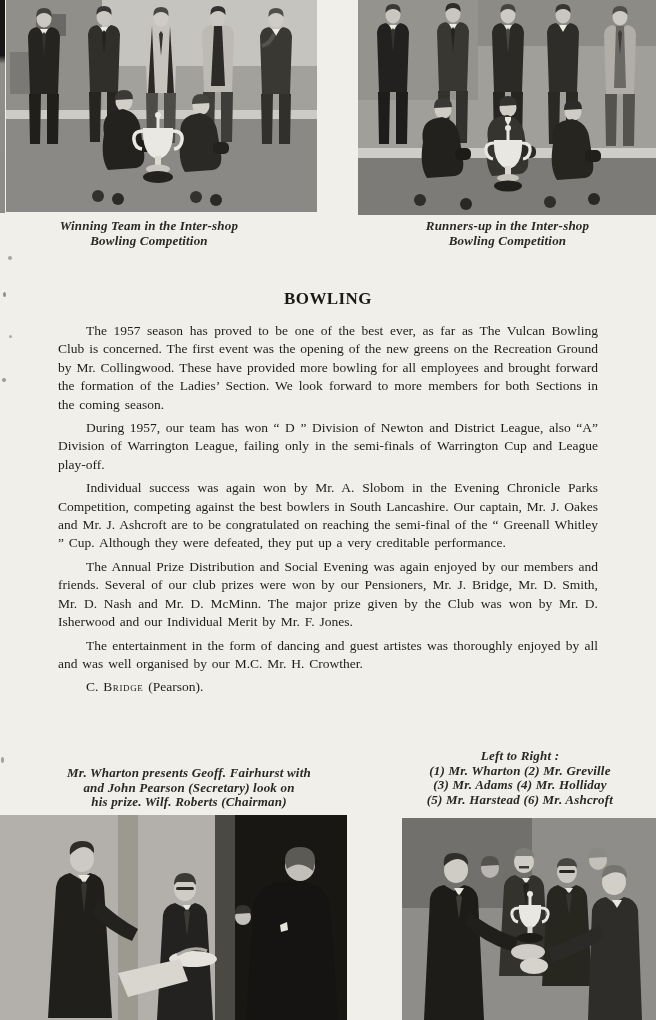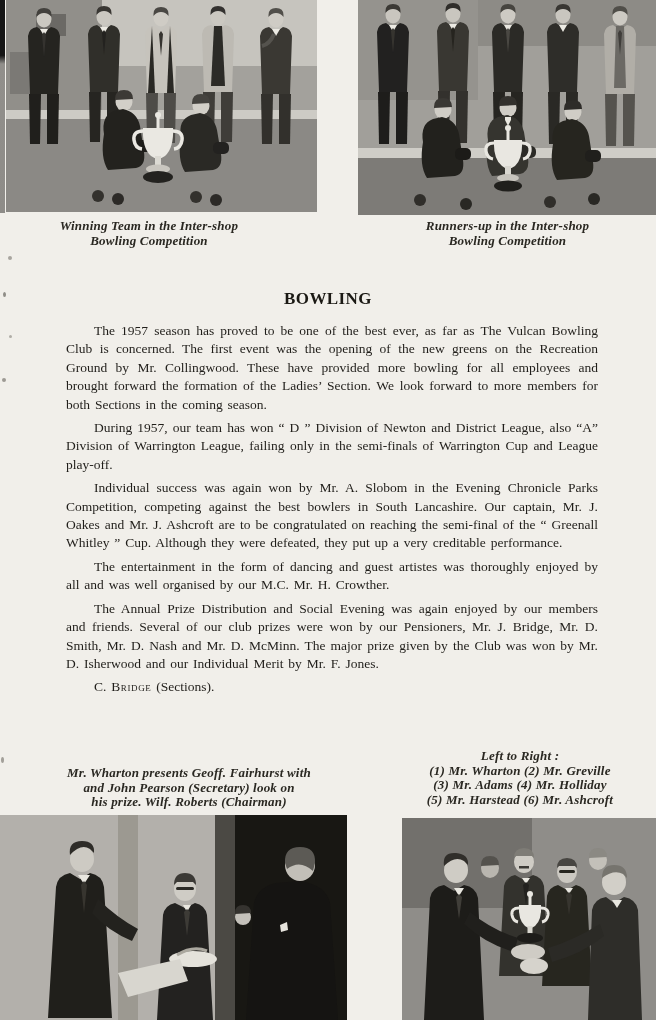--- a/index.html
+++ b/index.html
@@ -20,21 +20,21 @@
   }
   .caption div{white-space:nowrap;}
   .article{
     position:absolute;left:58px;top:289px;width:540px;
   }
   .article h1{
     margin:0 0 13px 0;font-size:17px;font-weight:700;
     letter-spacing:.4px;color:#1b1914;text-align:center;
   }
   .article p{
-    margin:0 0 5px 8px;font-size:13.5px;line-height:18.4px;
+    margin:0 0 5px 0;font-size:13.5px;line-height:18.4px;
     text-align:justify;text-indent:28px;word-spacing:1.5px;font-family:Liberation Serif, serif;
   }
   .signature{
     margin:2px -28px 0 0;font-size:13.5px;text-align:right;
     word-spacing:1px;
   }
   .signature .sc{font-variant:small-caps;letter-spacing:.6px;}
   .artifact{position:absolute;border-radius:50%;}
   .edge-sliver{
     position:absolute;left:0;top:0;width:5px;height:213px;
@@ -232,23 +232,23 @@
   <div class="caption" style="left:365px;top:219px;width:285px;font-style:italic;">
     <div>Runners-up in the Inter-shop</div>
     <div>Bowling Competition</div>
   </div>
 
   <div class="article">
     <h1>BOWLING</h1>
     <p>The 1957 season has proved to be one of the best ever, as far as The Vulcan Bowling Club is concerned.  The first event was the opening of the new greens on the Recreation Ground by Mr. Collingwood.  These have provided more bowling for all employees and brought forward the formation of the Ladies’ Section.  We look forward to more members for both Sections in the coming season.</p>
     <p>During 1957, our team has won “ D ” Division of Newton and District League, also “A” Division of Warrington League, failing only in the semi-finals of Warrington Cup and League play-off.</p>
     <p>Individual success was again won by Mr. A. Slobom in the Evening Chronicle Parks Competition, competing against the best bowlers in South Lancashire.  Our captain, Mr. J. Oakes and Mr. J. Ashcroft are to be congratulated on reaching the semi-final of the “ Greenall Whitley ” Cup.  Although they were defeated, they put up a very creditable performance.</p>
+    <p>The Annual Prize Distribution and Social Evening was again enjoyed by our members and friends.  Several of our club prizes were won by our Pensioners, Mr. J. Bridge, Mr. D. Smith, Mr. D. Nash and Mr. D. McMinn.  The major prize given by the Club was won by Mr. D. Isherwood and our Individual Merit by Mr. F. Jones.</p>
     <p>The entertainment in the form of dancing and guest artistes was thoroughly enjoyed by all and was well organised by our M.C. Mr. H. Crowther.</p>
-    <p>The Annual Prize Distribution and Social Evening was again enjoyed by our members and friends.  Several of our club prizes were won by our Pensioners, Mr. J. Bridge, Mr. D. Smith, Mr. D. Nash and Mr. D. McMinn.  The major prize given by the Club was won by Mr. D. Isherwood and our Individual Merit by Mr. F. Jones.</p>
-    <p class="signature"><span>C. </span><span class="sc">Bridge</span><span> (Sections).</span></p>
+    <p class="signature"><span>C. </span><span class="sc">Bridge</span><span> (Pearson).</span></p>
   </div>
 
   <div class="caption" style="left:44px;top:766px;width:290px;">
     <div>Mr. Wharton presents Geoff. Fairhurst with</div>
     <div>and John Pearson (Secretary) look on</div>
     <div>his prize.  Wilf. Roberts (Chairman)</div>
   </div>
   <div class="caption" style="left:392px;top:749px;width:256px;">
     <div>Left to Right :</div>
     <div>(1) Mr. Wharton (2) Mr. Greville</div>

